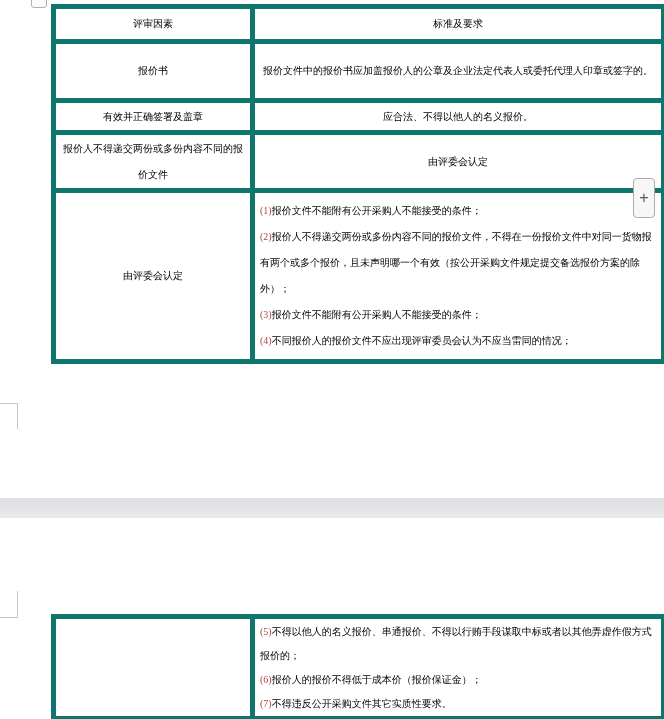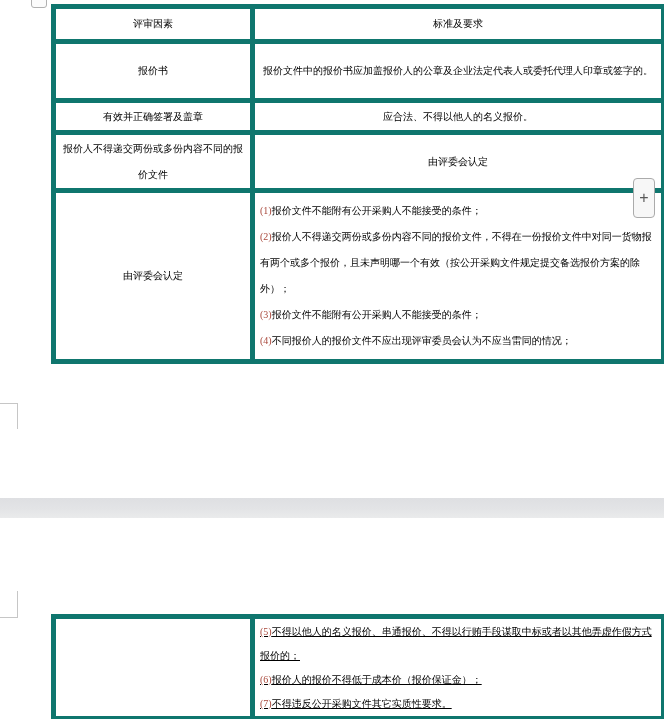--- a/index.html
+++ b/index.html
@@ -50,21 +50,20 @@
 
   td.items-cell {
     vertical-align: top;
     line-height: 24px;
     padding-top: 4px;
     text-align: left;
   }
   #table2 td.items-cell {
     padding-top: 1px;
     line-height: 24px;
-    text-decoration: underline;
   }
   .item { margin: 0; }
   .item-num { color: #a8473a; }
 
   
   .page-gap {
     position: absolute;
     left: 0;
     top: 498px;
     width: 664px;

